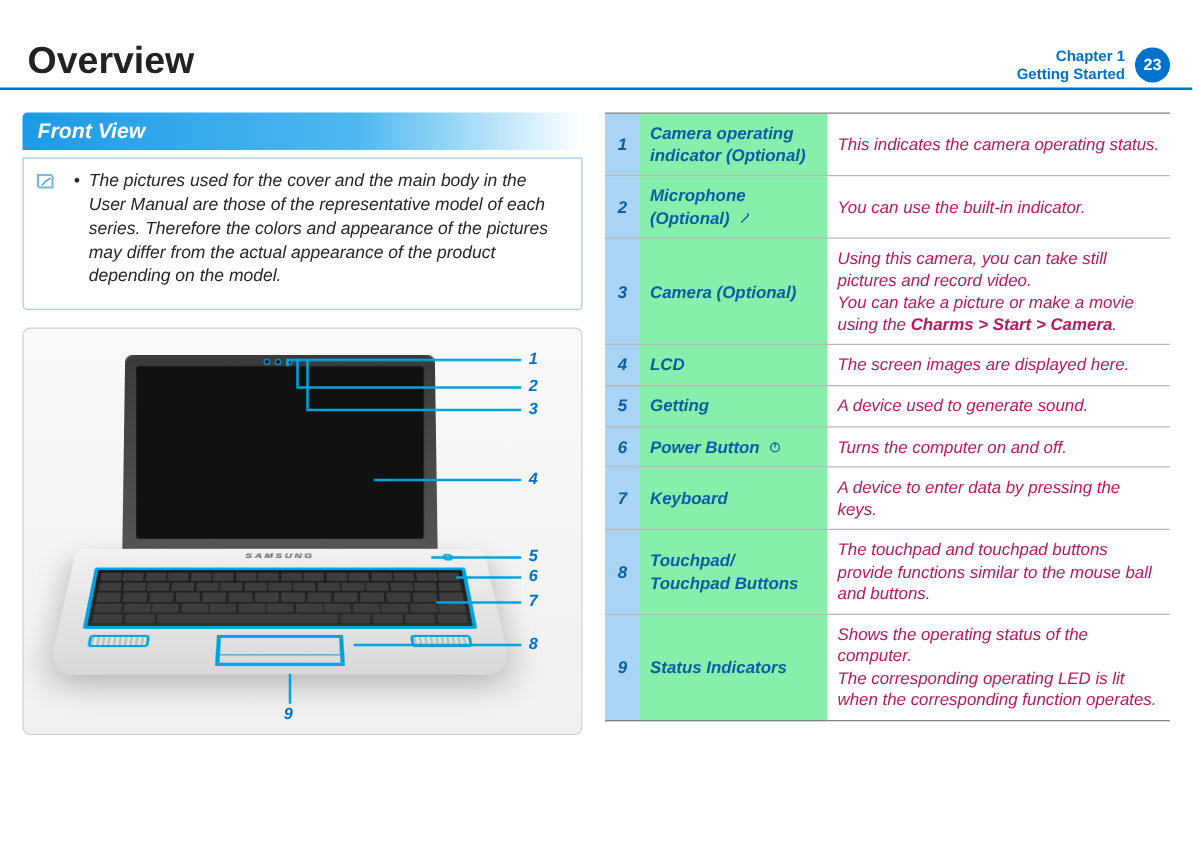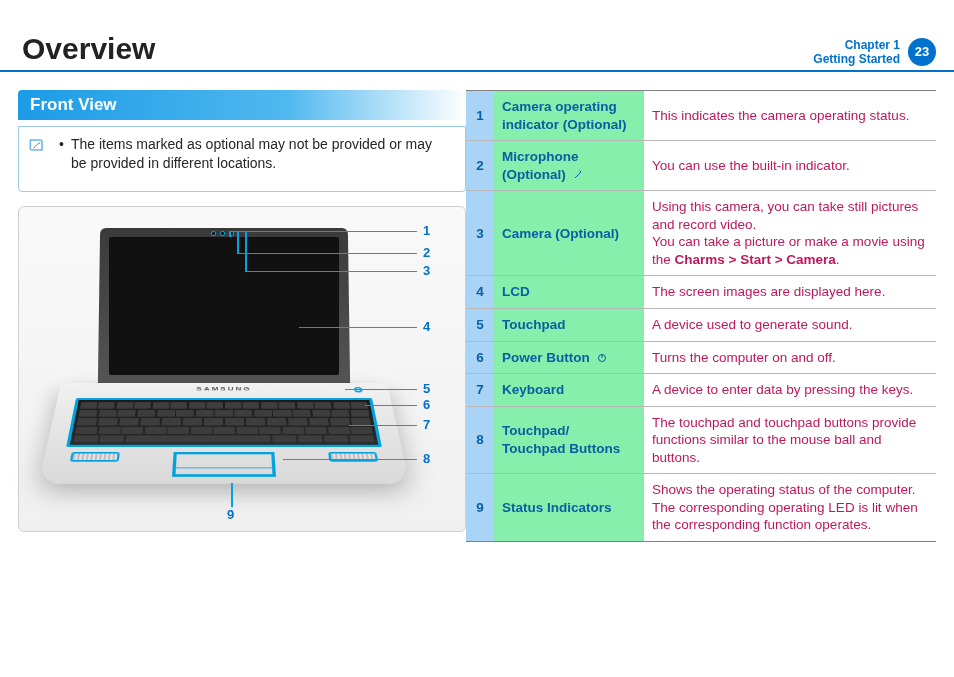--- a/index.html
+++ b/index.html
@@ -19,22 +19,23 @@
     border-bottom:2px solid #0072CE;
   }
   .title { font-size:30px; font-weight:700; color:#222; }
   .header-right { display:flex; align-items:center; gap:8px; font-size:12px; color:#0072CE; font-weight:700; text-align:right; line-height:14px;margin-top:28px; }
   .badge {
     background:#0072CE; color:#fff; border-radius:50%;
     width:28px; height:28px; display:flex; align-items:center; justify-content:center;
     font-size:13px; font-weight:700;
   }
   .page {
-    display:flex; 
+    display:flex; gap:18px;
     padding:18px 18px 0 18px;
+    font-style:italic;
   }
   .left-col { width:448px; }
   .right-col { flex:1; }
   .section-bar {
     background:linear-gradient(to right,#1c9be6,#4fb8ef 60%,#ffffff 100%);
     color:#fff; font-weight:700; font-size:17px;
     padding:5px 12px;
     border-radius:4px 4px 0 0;
     margin-bottom:6px;
   }
@@ -205,21 +206,21 @@
 
     <div class="note-box">
       <span class="note-icon">
         <svg width="20" height="20" viewBox="0 0 24 24">
             <path fill="#77b7e4" d="M3 5h14l2 2v12H5l-2-2z"></path>
             <path fill="#fff" d="M5 7h12v10H5z"></path>
             <path stroke="#3a8fcf" stroke-width="1.2" fill="none" d="M8 16c2-3 4-5 8-7"></path>
           </svg>
       </span>
       <ul>
-          <li>The items marked as optional may not be provided or may be provided in different locations.</li>
+          <li>The pictures used for the cover and the main body in the User Manual are those of the representative model of each series. Therefore the colors and appearance of the pictures may differ from the actual appearance of the product depending on the model.</li>
         </ul>
     </div>
 
     <div class="diagram">
       <div class="laptop">
         <div class="screen-outer"></div>
         <div class="screen-inner"></div>
         <div class="cam-dots">
             <span></span>
             <span></span>
@@ -361,21 +362,21 @@
             <td class="name">Camera (Optional)</td>
             <td class="desc">Using this camera, you can take still pictures and record video.<br>You can take a picture or make a movie using the <span class="bold">Charms &gt; Start &gt; Camera</span>.</td>
           </tr>
           <tr>
             <td class="num">4</td>
             <td class="name">LCD</td>
             <td class="desc">The screen images are displayed here.</td>
           </tr>
           <tr>
             <td class="num">5</td>
-            <td class="name">Touchpad</td>
+            <td class="name">Getting</td>
             <td class="desc">A device used to generate sound.</td>
           </tr>
           <tr>
             <td class="num">6</td>
             <td class="name">Power Button <span class="pwr-icon"><svg width="12" height="12" viewBox="0 0 24 24">
                   <circle cx="12" cy="12" r="7" fill="none" stroke="#0a5fa3" stroke-width="2"></circle>
                   <line x1="12" y1="4" x2="12" y2="12" stroke="#0a5fa3" stroke-width="2"></line>
                 </svg></span></td>
             <td class="desc">Turns the computer on and off.</td>
           </tr>

